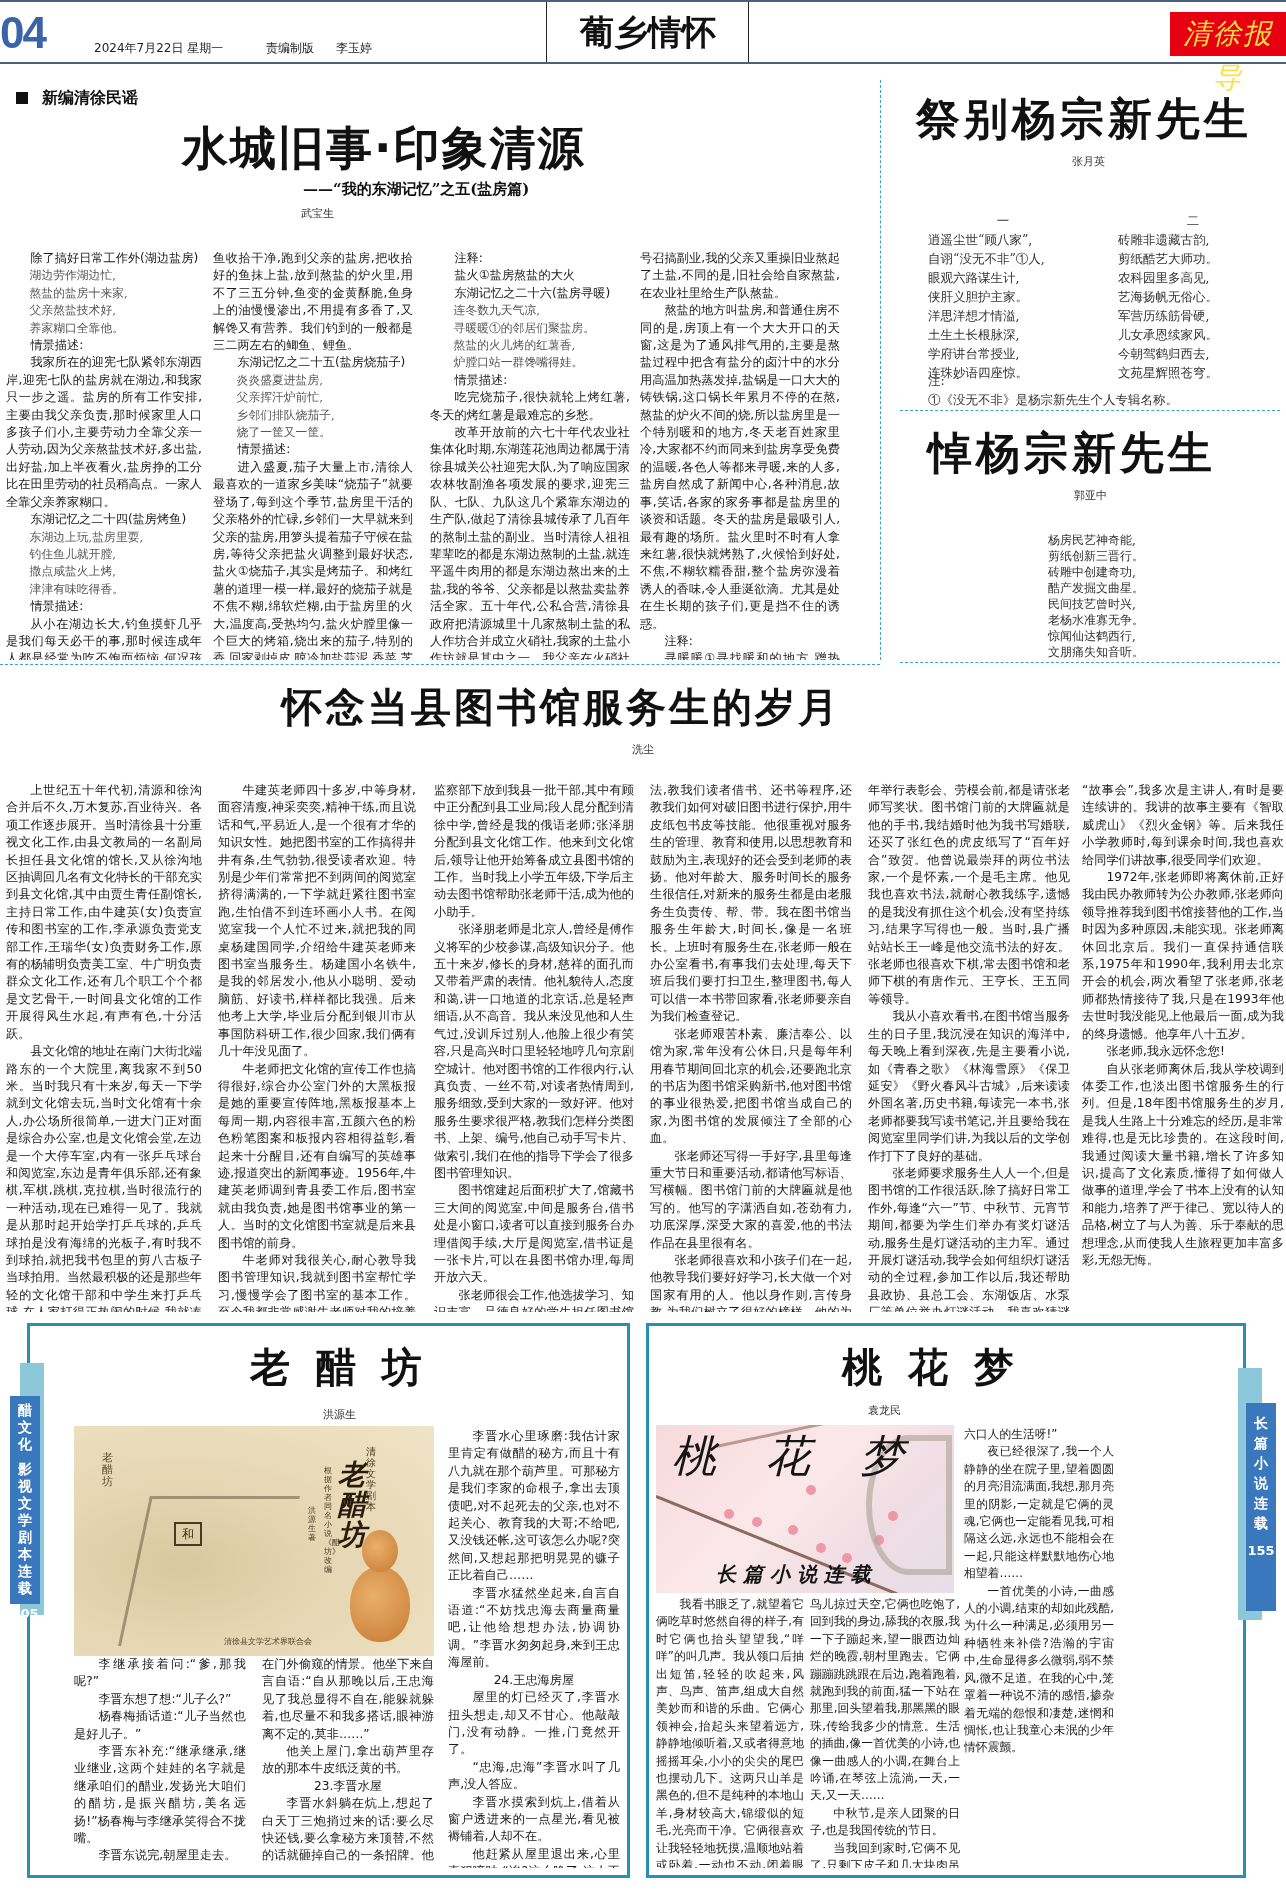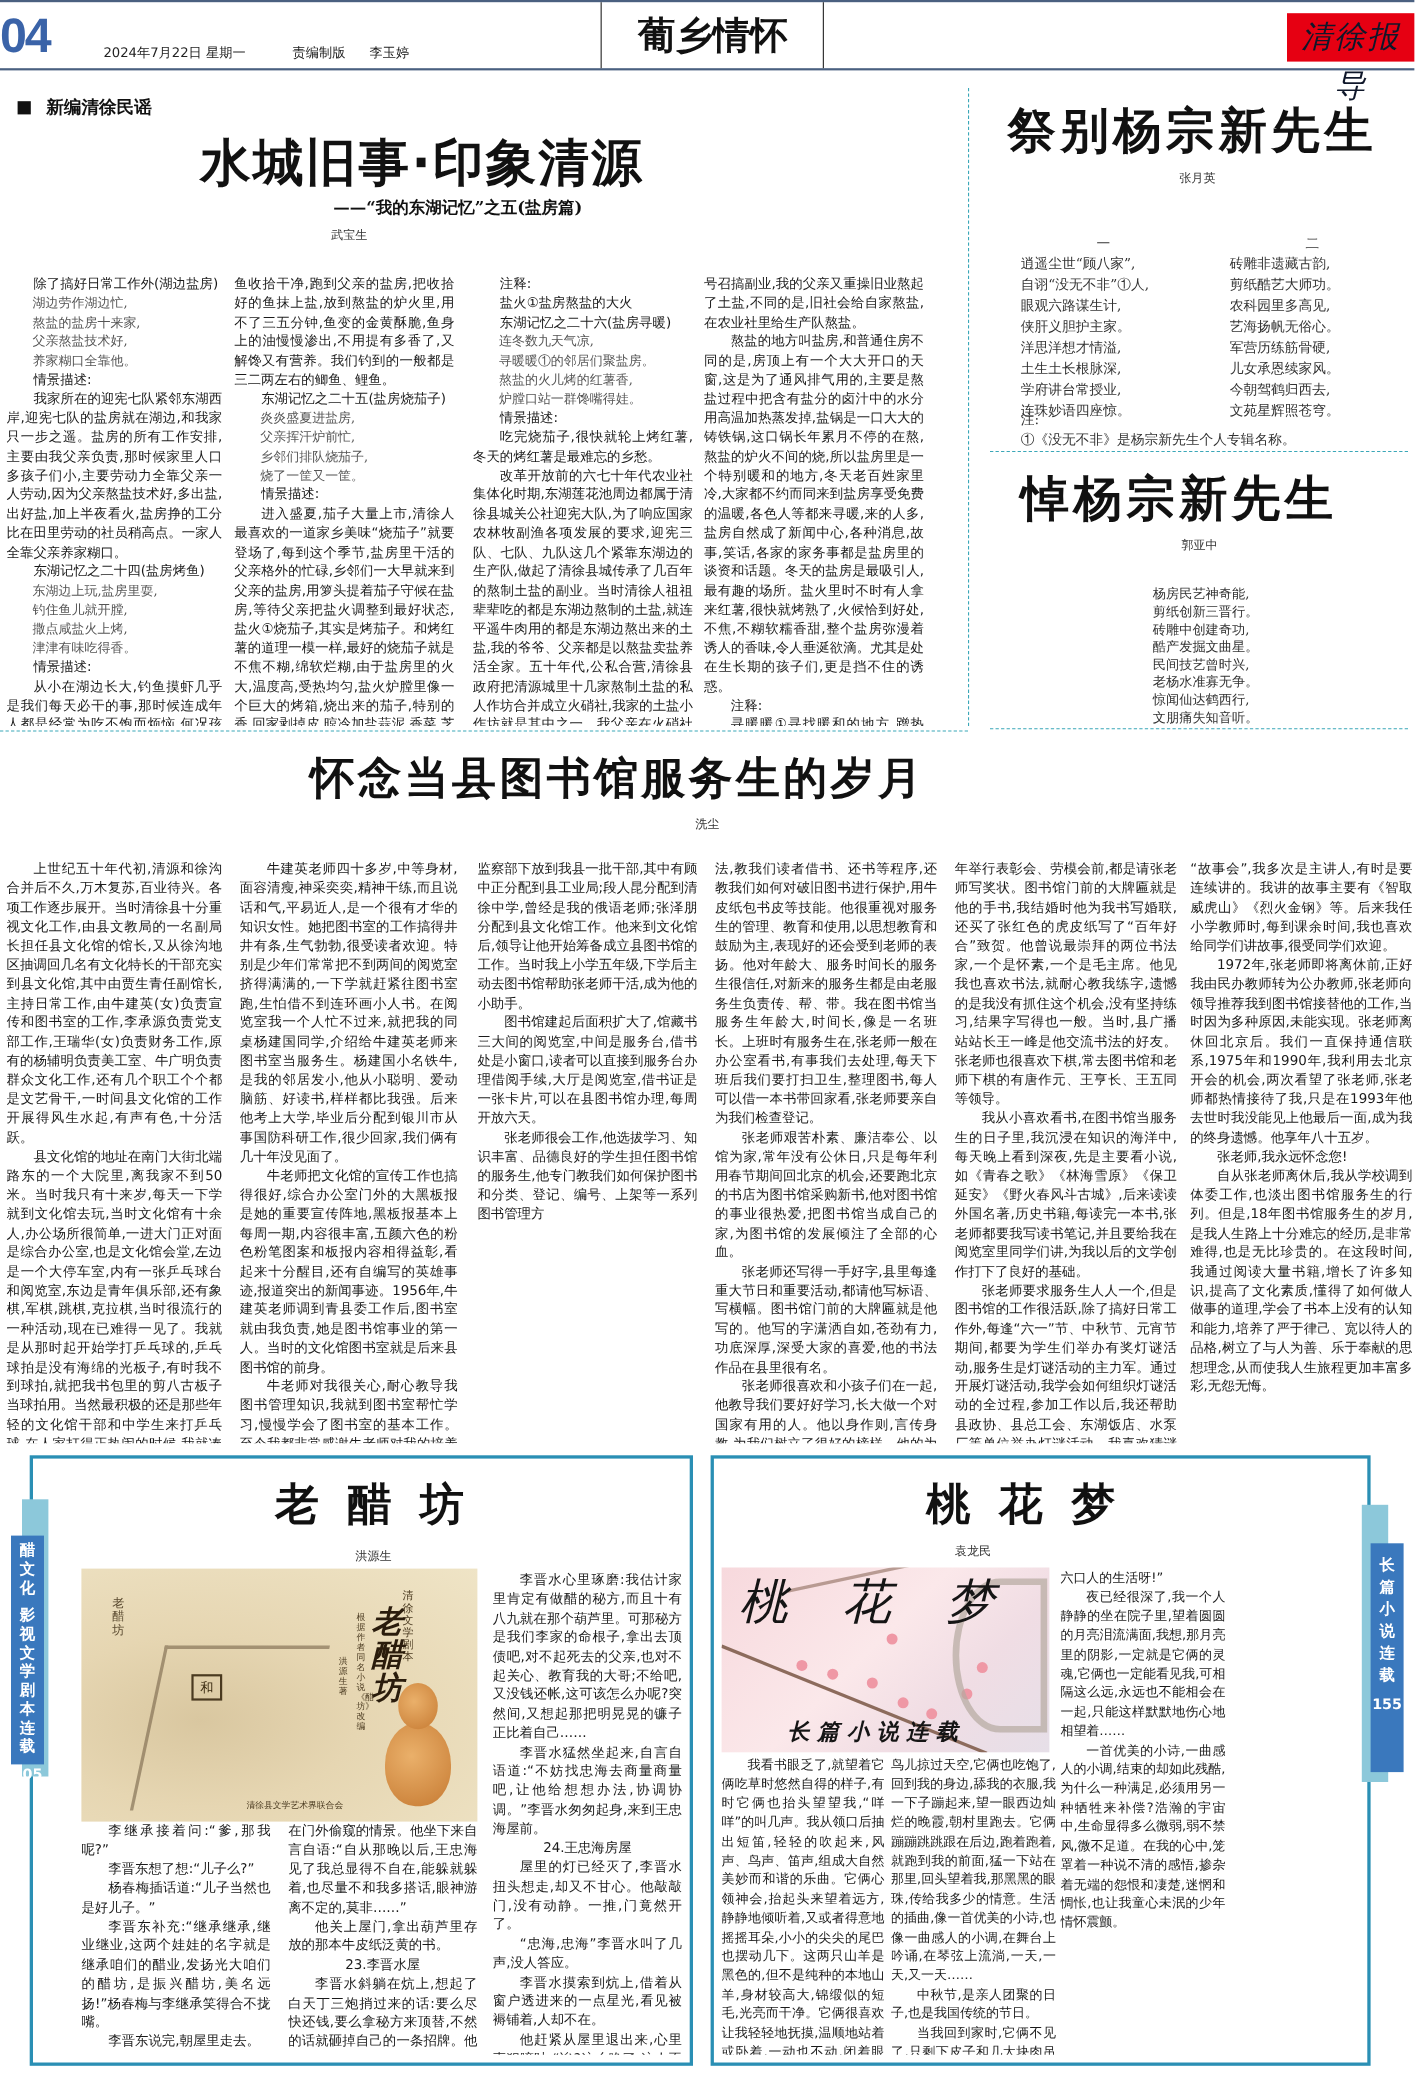--- a/index.html
+++ b/index.html
@@ -5,21 +5,21 @@
   * { box-sizing: border-box; margin: 0; padding: 0; }
   html, body { width: 1286px; height: 1890px; background: #ffffff; overflow: hidden; }
   body { position: relative; font-family: "DejaVu Sans", "Liberation Sans", sans-serif; color: #111; }
 
   
   .masthead { position:absolute; left:0; top:0; width:1286px; height:64px; border-top:2px solid #4a6080; border-bottom:2px solid #4a6080;padding-left:44px; }
   .page-num { position:absolute; left:0; top:6px; font-family:"Liberation Sans", sans-serif; font-weight:bold; font-size:44px; color:#3a63a8; letter-spacing:-2px; }
   .hdr-meta { position:absolute; top:38px; font-size:12px; color:#222; }
   .hdr-div { position:absolute; top:0; width:1px; height:60px; background:#222; }
   .section-title { position:absolute; left:548px; top:8px; width:200px; text-align:center; font-size:34px; font-weight:bold; color:#111; }
-  .logo { position:absolute; left:1170px; top:10px; width:116px; height:44px; background:#e60012; color:#0f172a; font-family:"DejaVu Serif", serif; font-style:italic; font-size:28px; text-align:center; line-height:44px; letter-spacing:2px; }
+  .logo { position:absolute; left:1170px; top:10px; width:116px; height:44px; background:#e60012; color:#fde047; font-family:"DejaVu Serif", serif; font-style:italic; font-size:28px; text-align:center; line-height:44px; letter-spacing:2px; }
 
   
   .kicker { position:absolute; left:16px; top:88px; font-size:16px; font-weight:bold; }
   .kicker .sq { display:inline-block; width:12px; height:12px; background:#111; margin-right:14px; vertical-align:-1px; }
   .h-big { position:absolute; font-weight:bold; color:#111; white-space:nowrap; }
   .sub { position:absolute; font-family:"DejaVu Serif", serif; font-size:15px; font-weight:bold; white-space:nowrap; }
   .byline { position:absolute; font-family:"DejaVu Serif", serif; font-size:11px; color:#333; white-space:nowrap; }
 
   
   .col { position:absolute; font-family:"DejaVu Sans", sans-serif; font-size:12.2px; line-height:17.4px; color:#1a1a1a; text-align:justify; overflow:hidden; }
@@ -168,20 +168,21 @@
     <p>上世纪五十年代初,清源和徐沟合并后不久,万木复苏,百业待兴。各项工作逐步展开。当时清徐县十分重视文化工作,由县文教局的一名副局长担任县文化馆的馆长,又从徐沟地区抽调回几名有文化特长的干部充实到县文化馆,其中由贾生青任副馆长,主持日常工作,由牛建英(女)负责宣传和图书室的工作,李承源负责党支部工作,王瑞华(女)负责财务工作,原有的杨辅明负责美工室、牛广明负责群众文化工作,还有几个职工个个都是文艺骨干,一时间县文化馆的工作开展得风生水起,有声有色,十分活跃。</p>
     <p>县文化馆的地址在南门大街北端路东的一个大院里,离我家不到50米。当时我只有十来岁,每天一下学就到文化馆去玩,当时文化馆有十余人,办公场所很简单,一进大门正对面是综合办公室,也是文化馆会堂,左边是一个大停车室,内有一张乒乓球台和阅览室,东边是青年俱乐部,还有象棋,军棋,跳棋,克拉棋,当时很流行的一种活动,现在已难得一见了。我就是从那时起开始学打乒乓球的,乒乓球拍是没有海绵的光板子,有时我不到球拍,就把我书包里的剪八古板子当球拍用。当然最积极的还是那些年轻的文化馆干部和中学生来打乒乓球,在人家打得正热闹的时候,我就凑上去,有时会被人撵出来,我就在一旁看热闹。</p>
   </div>
 <div class="col" style="left:218px; top:782px; width:198px; height:530px;" id="a2c2">
     <p>牛建英老师四十多岁,中等身材,面容清瘦,神采奕奕,精神干练,而且说话和气,平易近人,是一个很有才华的知识女性。她把图书室的工作搞得井井有条,生气勃勃,很受读者欢迎。特别是少年们常常把不到两间的阅览室挤得满满的,一下学就赶紧往图书室跑,生怕借不到连环画小人书。在阅览室我一个人忙不过来,就把我的同桌杨建国同学,介绍给牛建英老师来图书室当服务生。杨建国小名铁牛,是我的邻居发小,他从小聪明、爱动脑筋、好读书,样样都比我强。后来他考上大学,毕业后分配到银川市从事国防科研工作,很少回家,我们俩有几十年没见面了。</p>
     <p>牛老师把文化馆的宣传工作也搞得很好,综合办公室门外的大黑板报是她的重要宣传阵地,黑板报基本上每周一期,内容很丰富,五颜六色的粉色粉笔图案和板报内容相得益彰,看起来十分醒目,还有自编写的英雄事迹,报道突出的新闻事迹。1956年,牛建英老师调到青县委工作后,图书室就由我负责,她是图书馆事业的第一人。当时的文化馆图书室就是后来县图书馆的前身。</p>
     <p>牛老师对我很关心,耐心教导我图书管理知识,我就到图书室帮忙学习,慢慢学会了图书室的基本工作。至今我都非常感谢牛老师对我的培养和教育。</p>
   </div>
 <div class="col" style="left:434px; top:782px; width:200px; height:530px;" id="a2c3">
     <p class="noind">监察部下放到我县一批干部,其中有顾中正分配到县工业局;段人昆分配到清徐中学,曾经是我的俄语老师;张泽朋分配到县文化馆工作。他来到文化馆后,领导让他开始筹备成立县图书馆的工作。当时我上小学五年级,下学后主动去图书馆帮助张老师干活,成为他的小助手。</p>
+    <p>张泽朋老师是北京人,曾经是傅作义将军的少校参谋,高级知识分子。他五十来岁,修长的身材,慈祥的面孔而又带着严肃的表情。他礼貌待人,态度和蔼,讲一口地道的北京话,总是轻声细语,从不高音。我从来没见他和人生气过,没训斥过别人,他脸上很少有笑容,只是高兴时口里轻轻地哼几句京剧空城计。他对图书馆的工作很内行,认真负责、一丝不苟,对读者热情周到,服务细致,受到大家的一致好评。他对服务生要求很严格,教我们怎样分类图书、上架、编号,他自己动手写卡片、做索引,我们在他的指导下学会了很多图书管理知识。</p>
     <p>图书馆建起后面积扩大了,馆藏书三大间的阅览室,中间是服务台,借书处是小窗口,读者可以直接到服务台办理借阅手续,大厅是阅览室,借书证是一张卡片,可以在县图书馆办理,每周开放六天。</p>
     <p>张老师很会工作,他选拔学习、知识丰富、品德良好的学生担任图书馆的服务生,他专门教我们如何保护图书和分类、登记、编号、上架等一系列图书管理方</p>
   </div>
 <div class="col" style="left:650px; top:782px; width:202px; height:530px;" id="a2c4">
     <p class="noind">法,教我们读者借书、还书等程序,还教我们如何对破旧图书进行保护,用牛皮纸包书皮等技能。他很重视对服务生的管理、教育和使用,以思想教育和鼓励为主,表现好的还会受到老师的表扬。他对年龄大、服务时间长的服务生很信任,对新来的服务生都是由老服务生负责传、帮、带。我在图书馆当服务生年龄大,时间长,像是一名班长。上班时有服务生在,张老师一般在办公室看书,有事我们去处理,每天下班后我们要打扫卫生,整理图书,每人可以借一本书带回家看,张老师要亲自为我们检查登记。</p>
     <p>张老师艰苦朴素、廉洁奉公、以馆为家,常年没有公休日,只是每年利用春节期间回北京的机会,还要跑北京的书店为图书馆采购新书,他对图书馆的事业很热爱,把图书馆当成自己的家,为图书馆的发展倾注了全部的心血。</p>
     <p>张老师还写得一手好字,县里每逢重大节日和重要活动,都请他写标语、写横幅。图书馆门前的大牌匾就是他写的。他写的字潇洒自如,苍劲有力,功底深厚,深受大家的喜爱,他的书法作品在县里很有名。</p>
     <p>张老师很喜欢和小孩子们在一起,他教导我们要好好学习,长大做一个对国家有用的人。他以身作则,言传身教,为我们树立了很好的榜样。他的为人处事,对我的影响很大,使我终身受益。</p>
   </div>
 <div class="col" style="left:868px; top:782px; width:202px; height:530px;" id="a2c5">

